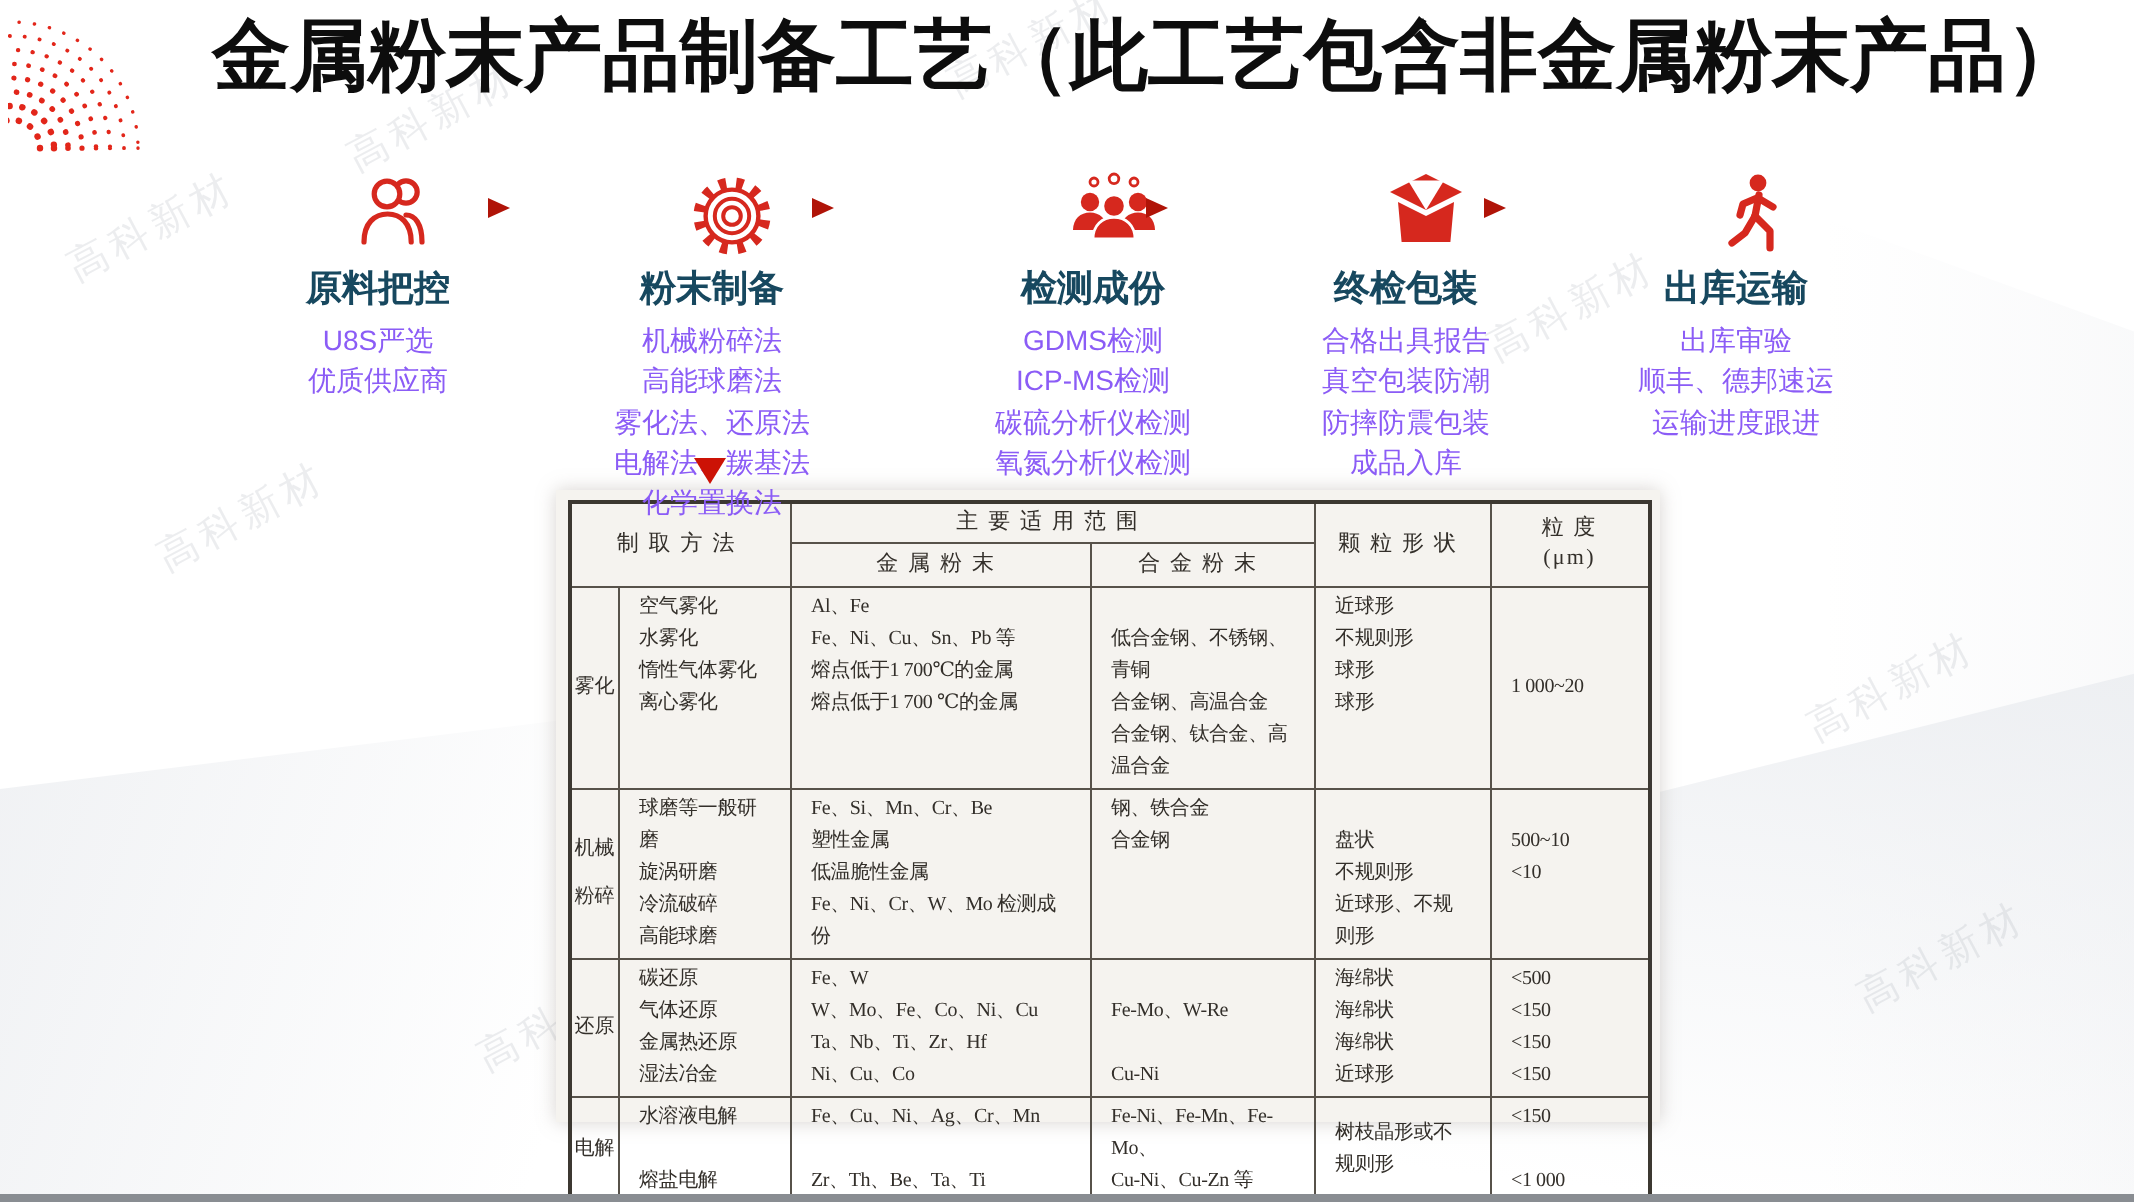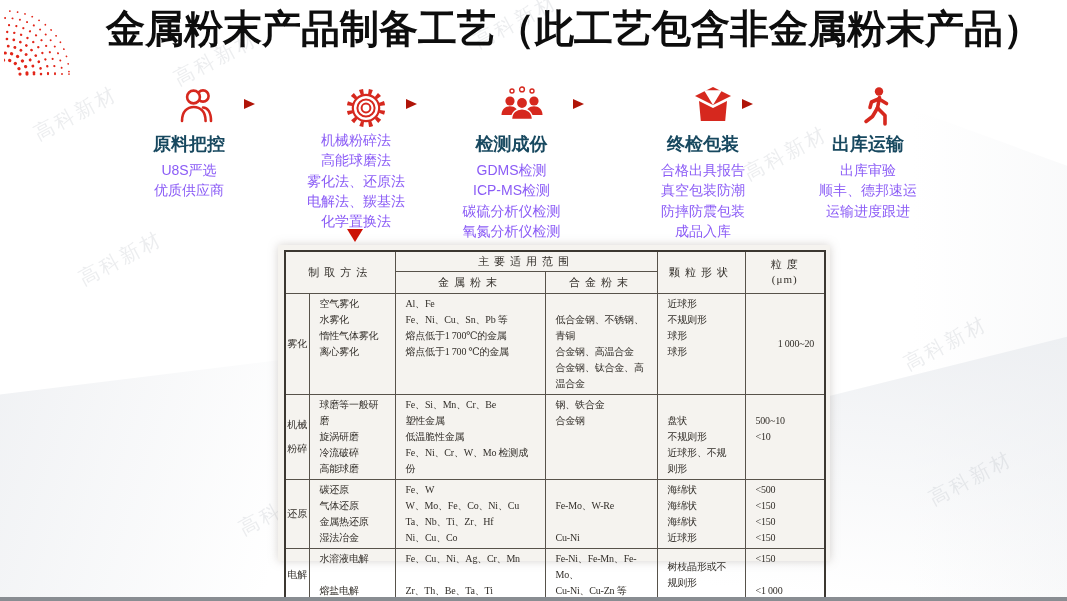--- a/index.html
+++ b/index.html
@@ -44,21 +44,21 @@
   .ptable th,.ptable td{border:1px solid #57524a;vertical-align:top;
     white-space:pre-line;overflow:hidden;}
   .ptable th{font-size:11px;font-weight:normal;vertical-align:middle;
     letter-spacing:.45em;padding:1px 0;line-height:15px;}
   .ptable th.th-size{letter-spacing:.1em;}
   .ptable td{font-size:10px;line-height:16px;letter-spacing:-0.2px;
     padding:2px 10px;text-align:left;}
   .ptable td.grp{text-align:center;vertical-align:middle;line-height:24px;
     padding:2px 1px;letter-spacing:0;}
   .ptable td.mid{vertical-align:middle;}
-  .ptable td.ctr{text-align:right;}
+  .ptable td.ctr{text-align:left;}
   tr.r4l{height:64px;} tr.r3l{height:50px;}
   tr.h1{height:20px;} tr.h2{height:22px;}
 </style>
 </head>
 <body>
 
 <div class="slide">
 
   <svg width="0" height="0" style="position:absolute">
     <defs>
@@ -119,28 +119,29 @@
     <div class="step-icon">
       <svg width="46" height="44" viewBox="0 0 46 44">
         <g transform="translate(1,0)">
           <circle cx="22" cy="22" r="16.5" fill="none" stroke="#d6281e" stroke-width="5.5" stroke-dasharray="3.6 5" transform="rotate(8 22 22)"></circle>
           <circle cx="22" cy="22" r="13.2" fill="#ffffff" stroke="#d6281e" stroke-width="2.2"></circle>
           <circle cx="22" cy="22" r="8.6" fill="none" stroke="#d6281e" stroke-width="2"></circle>
           <circle cx="22" cy="22" r="4.4" fill="none" stroke="#d6281e" stroke-width="2"></circle>
         </g>
       </svg>
     </div>
+    <div class="step-title">粉末制备</div>
     <div class="step-desc">机械粉碎法
 高能球磨法
 雾化法、还原法
 电解法、羰基法
 化学置换法</div>
   </div>
 
-  <div class="step" style="left:429px;width:165px">
+  <div class="step" style="left:464px;width:165px">
     <div class="step-icon">
       <svg width="50" height="42" viewBox="0 0 50 42">
         <g fill="none" stroke="#d6281e" stroke-width="1.4">
           <circle cx="15" cy="5" r="2"></circle>
             <circle cx="25" cy="3.4" r="2.4"></circle>
             <circle cx="35" cy="5" r="2"></circle>
         </g>
         <g fill="#d6281e">
           <circle cx="13" cy="15" r="4.6"></circle>
           <path d="M4.5 29c0-5.6 3.8-8.8 8.5-8.8s8.5 3.2 8.5 8.8z"></path>

